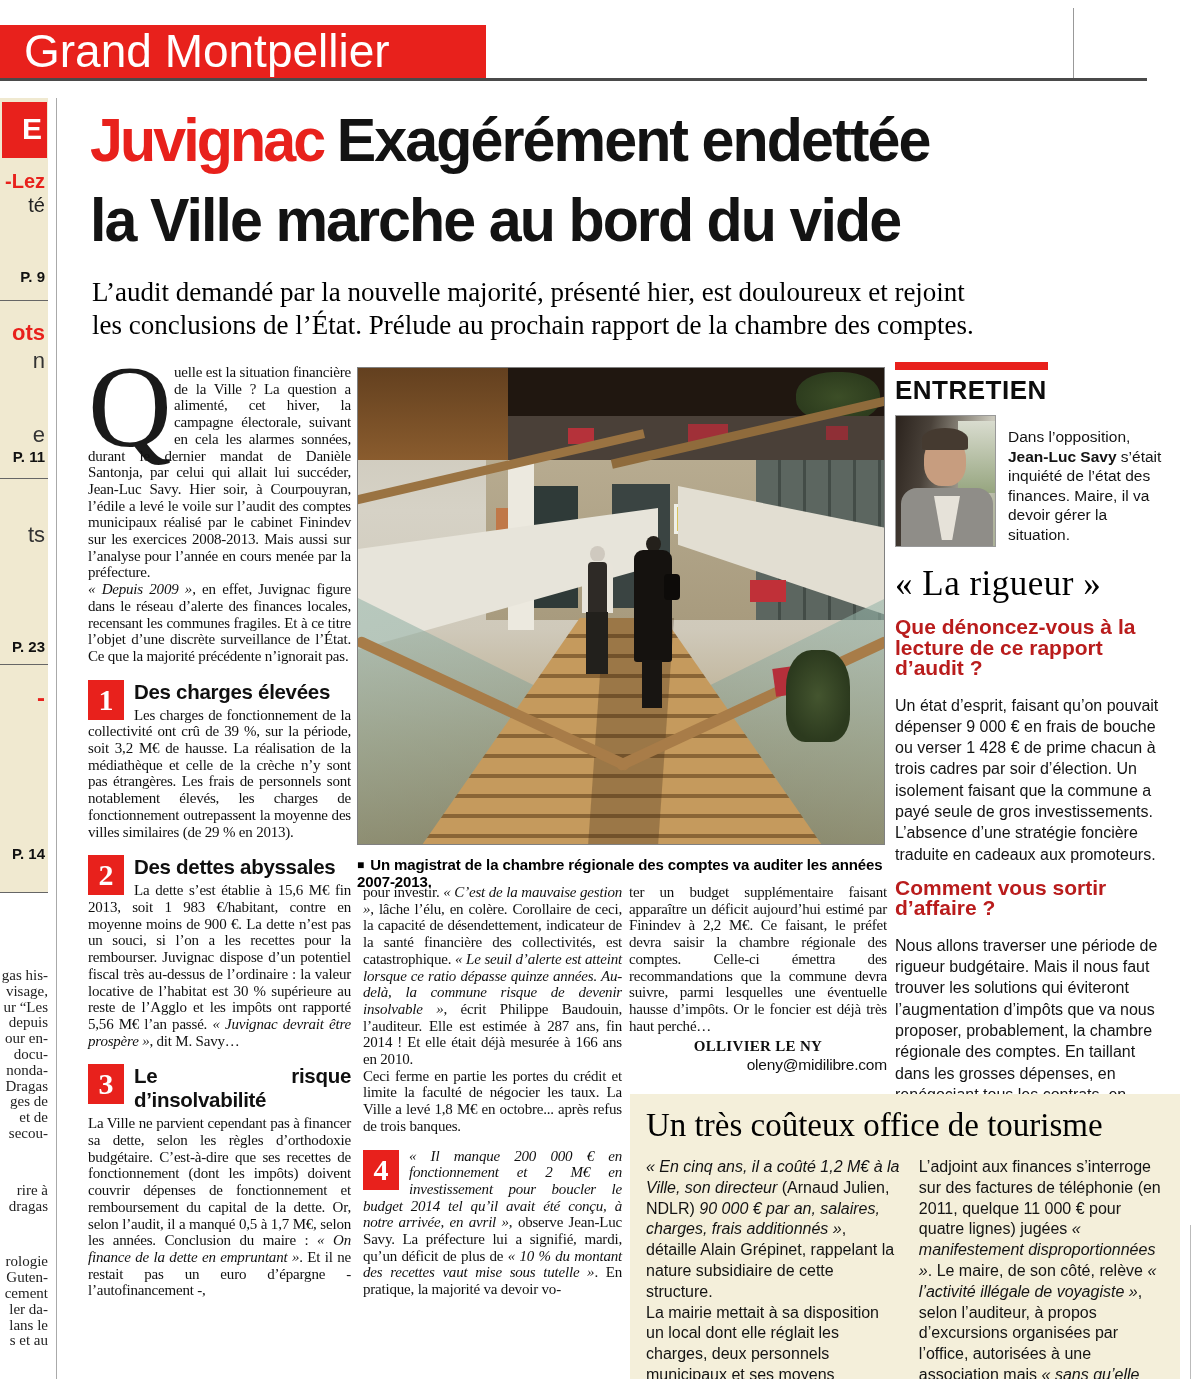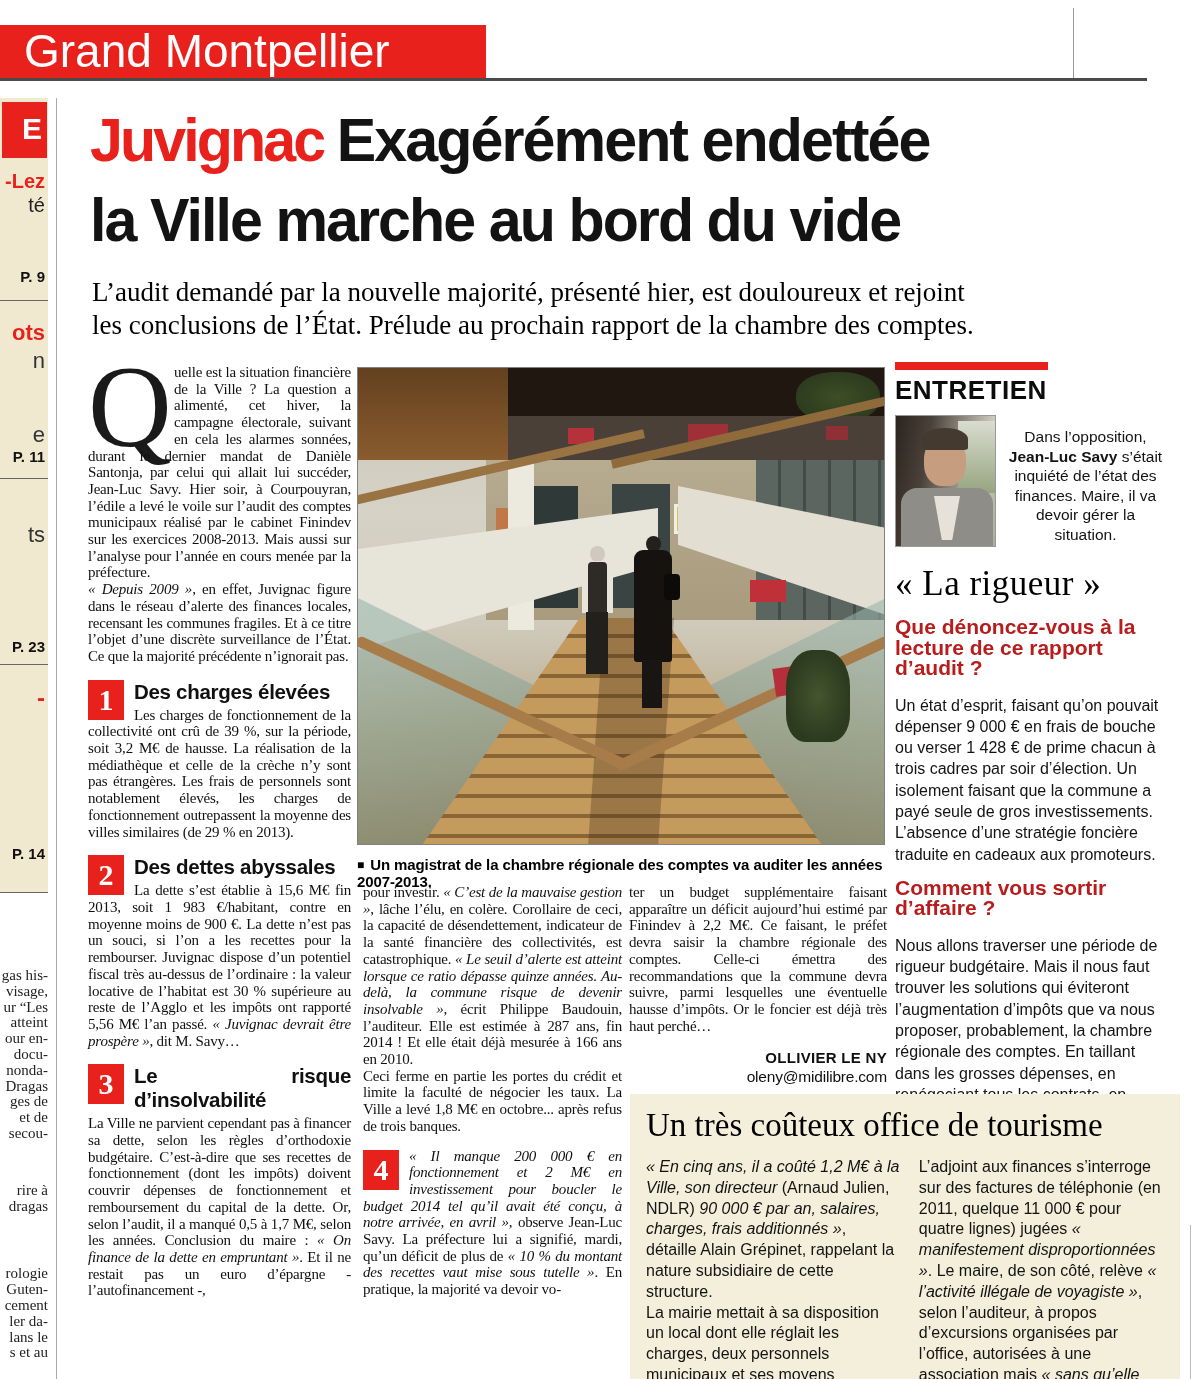--- a/index.html
+++ b/index.html
@@ -26,21 +26,21 @@
   .sb-badge { position:absolute; left:2px; top:4px; width:45px; height:56px; background:#e8211c;
               overflow:hidden; }
   .sb-badge span { position:absolute; right:5px; top:10px; color:#fff; font-weight:700; font-size:30px; }
   .sb-item { position:absolute; right:3px; white-space:nowrap; }
   .sb-red { color:#e8211c; font-weight:700; }
   .sb-rule { position:absolute; left:0; width:48px; height:1px; background:#666; }
   .sb-page { font-weight:700; font-size:15px; color:#111; }
   .frags { position:absolute; left:0; top:968px; width:50px; text-align:right; padding-right:2px;
            font-family:"Liberation Serif", serif; font-size:15px; line-height:15.8px; color:#222; }
   .frag-gap1 { margin-top:41px; }
-  .frag-gap2 { margin-top:52px; }
+  .frag-gap2 { margin-top:40px; }
   .main-vline { position:absolute; left:56px; top:98px; width:1px; height:1281px; background:#aaa; }
   .right-vline { position:absolute; left:1190px; top:1225px; width:1px; height:154px; background:#bbb; }
 
   
   .headline { position:absolute; left:90px; top:100px; width:1110px; font-weight:700;
               font-size:61px; line-height:80px; letter-spacing:-2px; color:#131313;
               transform:scaleX(.97); transform-origin:left top; white-space:nowrap; }
   .headline .kicker { color:#e8211c; margin-right:14px; letter-spacing:-3px; }
   .standfirst { position:absolute; left:92px; top:276px; width:1080px;
                 font-family:"Liberation Serif", serif; font-size:27px; line-height:33px; color:#000; }
@@ -50,22 +50,22 @@
          letter-spacing:-0.2px; text-align:justify; color:#101010; hyphens:auto; }
   .col p { margin:0; }
   .dropcap { float:left; width:86px; height:82px; font-family:"Liberation Serif", serif;
              font-size:116px; line-height:86px; color:#1a1a1a; }
   .section { margin-top:13px; overflow:visible; }
   .num { float:left; width:36px; height:40px; background:#e8211c; color:#fff; text-align:center;
          font-family:"Liberation Serif", serif; font-weight:700; font-size:30px; line-height:40px;
          margin:2px 10px 2px 0; }
   .sec-title { font-family:"Liberation Sans", sans-serif; font-weight:700; font-size:20.5px;
                line-height:24px; letter-spacing:-0.3px; padding-top:2px; margin-bottom:3px; }
-  .byline { text-align:right; font-family:Liberation Sans, sans-serif; font-weight:700;
-            font-size:15px; margin-top:16px; letter-spacing:.3px; }
+  .byline { text-align:center; font-family:Liberation Serif, serif; font-weight:700;
+            font-size:15px; margin-top:4px; letter-spacing:.3px; }
   .byline-mail { text-align:right; font-family:"Liberation Sans", sans-serif; font-size:15.5px;
                  margin-top:2px; }
 
   
   .photo { position:absolute; left:357px; top:367px; width:528px; height:478px; overflow:hidden;
            border:1px solid #808080; background:linear-gradient(180deg,#c9c4b6 0%,#d6d2c6 30%,#cfc9ba 55%,#b8a988 78%,#a68f66 100%); }
   .photo div { position:absolute; }
   .ph-top { left:0; top:0; width:528px; height:50px; background:#201710; }
   .ph-wood { left:0; top:0; width:150px; height:92px; background:linear-gradient(180deg,#63401f,#8a5c2e); }
   .ph-plant-tr { left:438px; top:4px; width:84px; height:50px; background:radial-gradient(#3c4e27,#27351a); border-radius:45%; }
@@ -123,21 +123,21 @@
   .int-row { display:flex; margin-top:9px; }
   .int-photo { position:relative; width:101px; height:132px; flex:0 0 auto; border:1px solid #999;
                background:linear-gradient(100deg,#2b231d 0%,#4a423a 30%,#8b867b 55%,#cbc9bd 80%,#aab096 100%); overflow:hidden; }
   .int-photo div { position:absolute; }
   .tp-window { left:62px; top:5px; width:38px; height:72px; background:linear-gradient(180deg,#d9dccf,#96a57f); }
   .tp-shoulders { left:5px; top:72px; width:92px; height:60px; background:#8f8d88; border-radius:16px 16px 0 0; }
   .tp-shirt { left:38px; top:80px; width:26px; height:44px; background:#e6e2d9;
               clip-path:polygon(0 0, 100% 0, 70% 100%, 30% 100%); }
   .tp-head { left:28px; top:20px; width:42px; height:50px; background:#c79d7f; border-radius:46% 46% 42% 42%; }
   .tp-hair { left:26px; top:12px; width:46px; height:22px; background:#453a30; border-radius:50% 50% 10% 10%; }
-  .int-intro { margin-left:12px; font-size:15.5px; line-height:19.5px; padding-top:12px; color:#131313;text-align:center; }
+  .int-intro { margin-left:12px; font-size:15.5px; line-height:19.5px; padding-top:12px; color:#131313; }
   .int-intro b { font-weight:700; }
   .int-title { font-family:"Liberation Serif", serif; font-weight:400; font-size:35px; margin-top:17px;
                letter-spacing:.5px; color:#000; }
   .q { font-weight:700; font-size:21px; line-height:20.5px; margin-top:13px; color:#b91c1c; }
   .a { font-size:16px; line-height:21.3px; margin-top:16px; color:#131313; }
 
   
   .tourism { position:absolute; left:630px; top:1094px; width:550px; height:285px; background:#f4efda;
              padding:13px 18px 0 16px; overflow:hidden; }
   .tour-title { font-family:"Liberation Serif", serif; font-weight:400; font-size:33px; letter-spacing:0;
@@ -174,21 +174,21 @@
     <div class="sb-item sb-page" style="top:540px;">P. 23</div>
     <div class="sb-rule" style="top:566px;"></div>
     <div class="sb-item sb-red" style="top:586px;font-size:24px;">-</div>
     <div class="sb-item sb-page" style="top:747px;">P. 14</div>
   </div>
 
   <div class="frags">
     <div>gas his-</div>
     <div>visage,</div>
     <div>ur “Les</div>
-    <div>atteint</div>
+    <div>depuis</div>
     <div>our en-</div>
     <div>docu-</div>
     <div>nonda-</div>
     <div>Dragas</div>
     <div>ges de</div>
     <div>et de</div>
     <div>secou-</div>
     <div class="frag-gap1">rire à</div>
     <div>dragas</div>
     <div class="frag-gap2">rologie</div>

